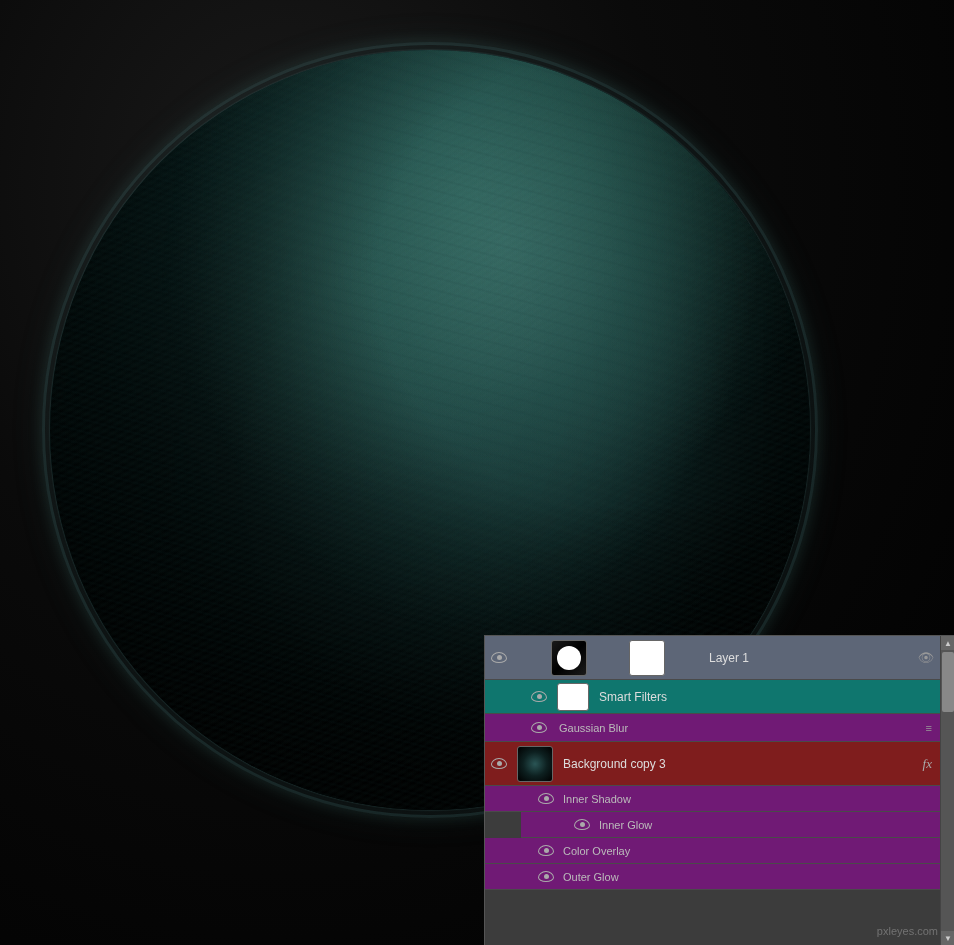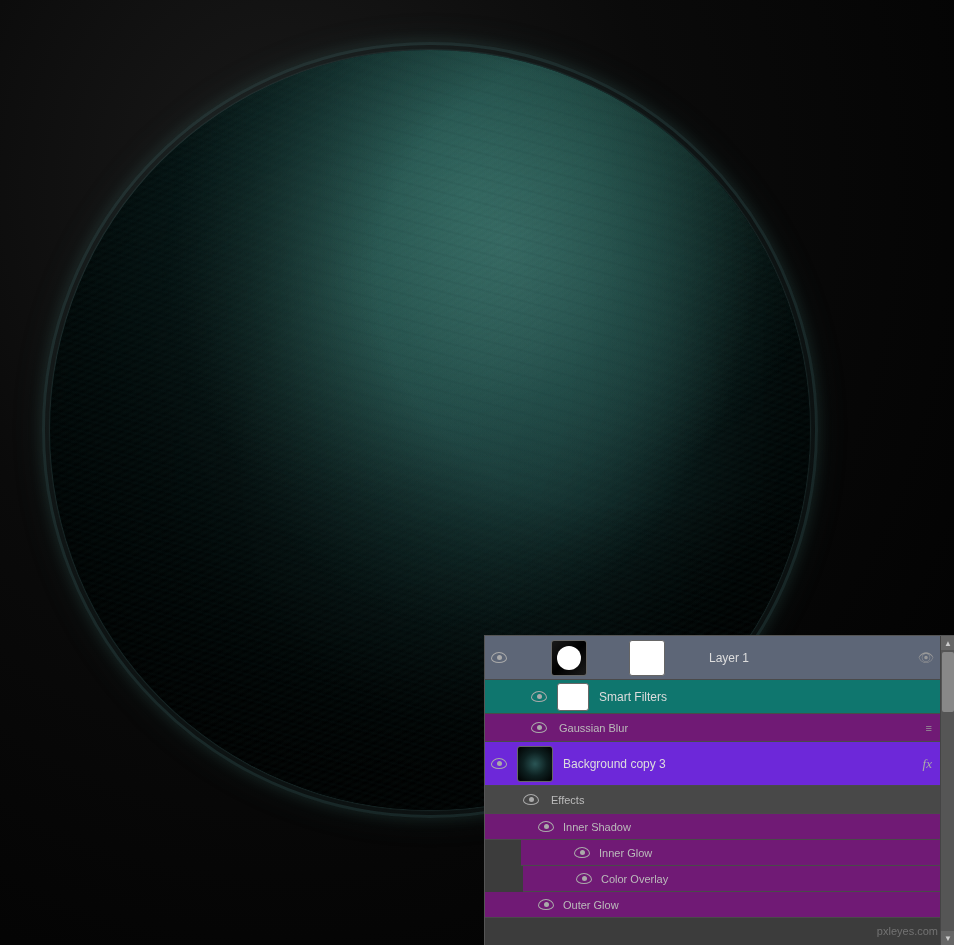--- a/index.html
+++ b/index.html
@@ -113,21 +113,21 @@
       height: 310px;
       background: #3c3c3c;
       border-top: 1px solid #555;
       border-left: 1px solid #555;
     }
 
     .layer-row {
       display: flex;
       align-items: center;
       height: 44px;
-      background: #6d28d9;
+      background: #7f1d1d;
       border-bottom: 1px solid #4a4a4a;
       position: relative;
     }
 
     .layer-row.selected {
       background: #5d6677;
       gap: 34px;
     }
 
     .layer-row.sub {
@@ -368,42 +368,36 @@
 
     <div class="layer-row">
       <div class="eye-icon">
         <div class="eye-symbol"></div>
       </div>
       <div class="thumb thumb-bg-copy" style="width:36px;height:36px;border-radius:50% 0 0 50%;border-radius:3px;"></div>
       <span class="layer-name">Background copy 3</span>
       <span class="fx-badge">fx</span>
     </div>
 
-    <div class="layer-row effects-row" style="height:28px;">
-      <div class="eye-icon" style="margin-left:4px;">
-        <div class="eye-symbol"></div>
-      </div>
-      <span class="effects-label">Effects</span>
-    </div>
 
     <div class="layer-row sub-indent" style="height:26px;padding-left:50px;text-align:center;">
       <div class="eye-icon" style="width:22px;">
         <div class="eye-symbol"></div>
       </div>
       <span class="effect-name">Inner Shadow</span>
     </div>
 
     <div class="layer-row sub-indent" style="height:26px;padding-left:50px;margin-left:36px;">
       <div class="eye-icon" style="width:22px;">
         <div class="eye-symbol"></div>
       </div>
       <span class="effect-name">Inner Glow</span>
     </div>
 
-    <div class="layer-row sub-indent" style="height:26px;padding-left:50px;margin-left:38px;">
+    <div class="layer-row sub-indent" style="height:26px;padding-left:50px;">
       <div class="eye-icon" style="width:22px;">
         <div class="eye-symbol"></div>
       </div>
       <span class="effect-name">Color Overlay</span>
     </div>
 
     <div class="layer-row sub-indent" style="height:26px;padding-left:50px;">
       <div class="eye-icon" style="width:22px;">
         <div class="eye-symbol"></div>
       </div>

